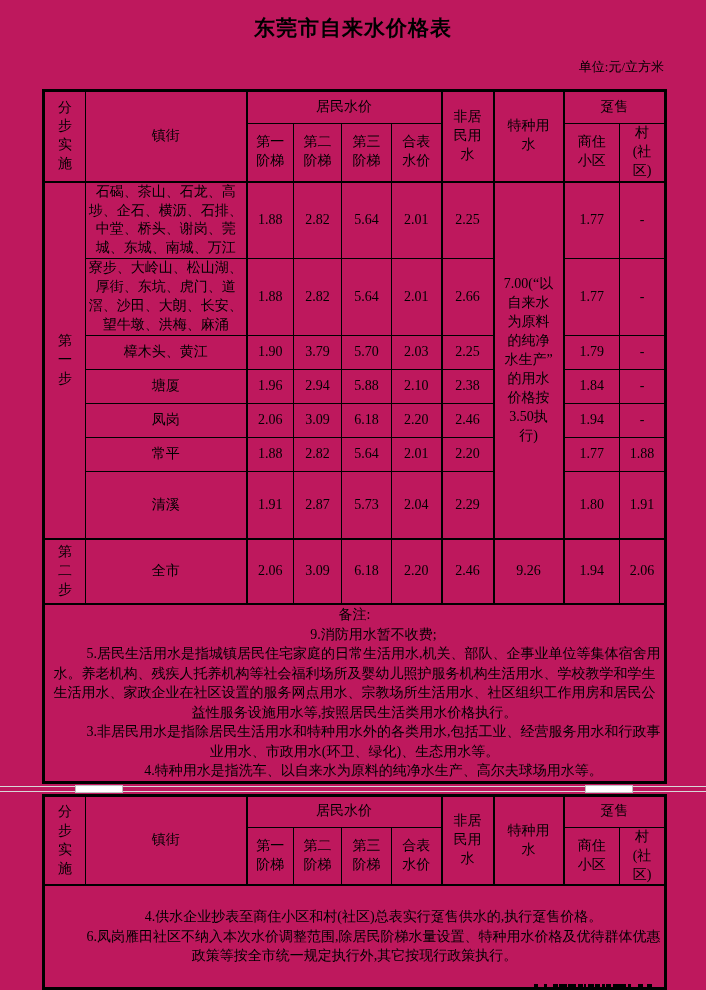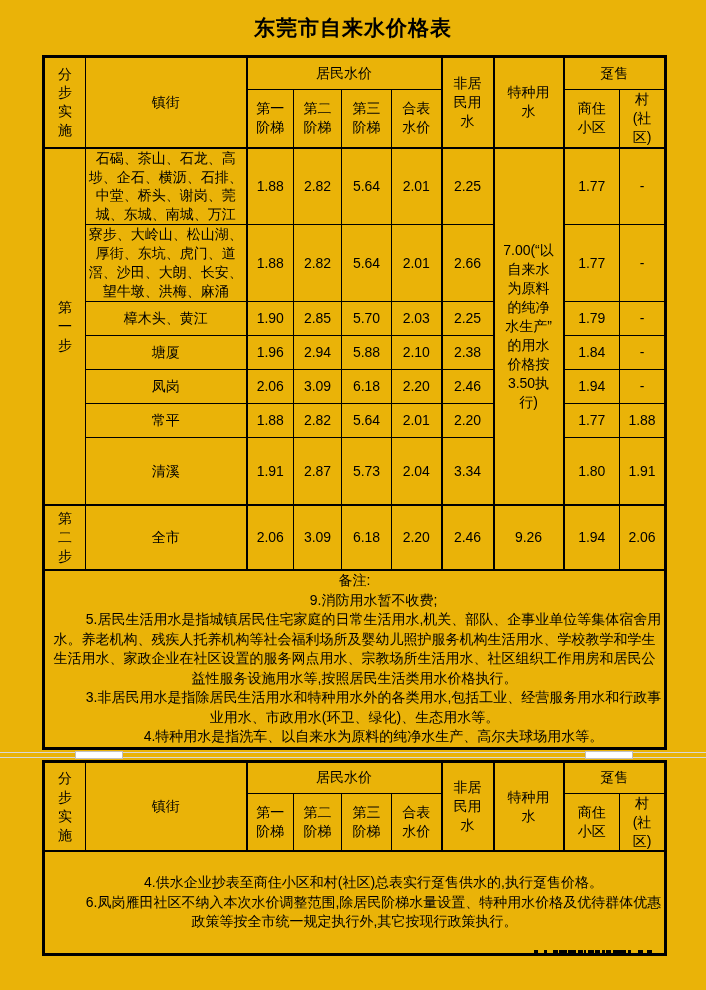--- a/index.html
+++ b/index.html
@@ -1,21 +1,21 @@
 <!DOCTYPE html>
 <html><head>
 <meta charset="utf-8">
 <style>
   html,body{margin:0;padding:0;background:#ffffff;}
   #page{
     position:relative;
     width:706px;height:990px;
-    background:#eab308;
+    background:#be185d;
     color:#000;
-    font-family:Liberation Sans, sans-serif;
+    font-family:Liberation Serif, serif;
     overflow:hidden;
   }
   .doc-title{
     margin:0;padding-top:14px;
     text-align:center;
     font-size:21px;font-weight:bold;letter-spacing:1px;
     line-height:28px;
   }
   .unit-line{
     width:664px;
@@ -104,20 +104,21 @@
       #000 104px 109px, transparent 109px 113px,
       #000 113px 118px);
   }
 </style>
 </head>
 <body>
 
 <div id="page">
 
   <h1 class="doc-title">东莞市自来水价格表</h1>
+  <div class="unit-line">单位:元/立方米</div>
 
   <table class="price t1">
     <colgroup>
       <col style="width:42px">
         <col style="width:161px">
         <col style="width:47px">
         <col style="width:48px">
         <col style="width:50px">
       <col style="width:50px">
         <col style="width:52px">
@@ -184,21 +185,21 @@
         <td class="num">2.82</td>
         <td class="num">5.64</td>
         <td class="num">2.01</td>
         <td class="num bl2">2.66</td>
         <td class="num bl2">1.77</td>
         <td class="num">-</td>
       </tr>
       <tr class="rh-b">
         <td>樟木头、黄江</td>
         <td class="num bl2">1.90</td>
-        <td class="num">2.85</td>
+        <td class="num">3.79</td>
         <td class="num">5.70</td>
         <td class="num">2.03</td>
         <td class="num bl2">2.25</td>
         <td class="num bl2">1.79</td>
         <td class="num">-</td>
       </tr>
       <tr class="rh-b">
         <td>塘厦</td>
         <td class="num bl2">1.96</td>
         <td class="num">2.94</td>
@@ -227,21 +228,21 @@
         <td class="num bl2">2.20</td>
         <td class="num bl2">1.77</td>
         <td class="num">1.88</td>
       </tr>
       <tr class="rh-q">
         <td>清溪</td>
         <td class="num bl2">1.91</td>
         <td class="num">2.87</td>
         <td class="num">5.73</td>
         <td class="num">2.04</td>
-        <td class="num bl2">3.34</td>
+        <td class="num bl2">2.29</td>
         <td class="num bl2">1.80</td>
         <td class="num">1.91</td>
       </tr>
 
       <tr class="rh-a">
         <td class="pre bt2">第
 二
 步</td>
         <td class="bt2">全市</td>
         <td class="num bl2 bt2">2.06</td>

